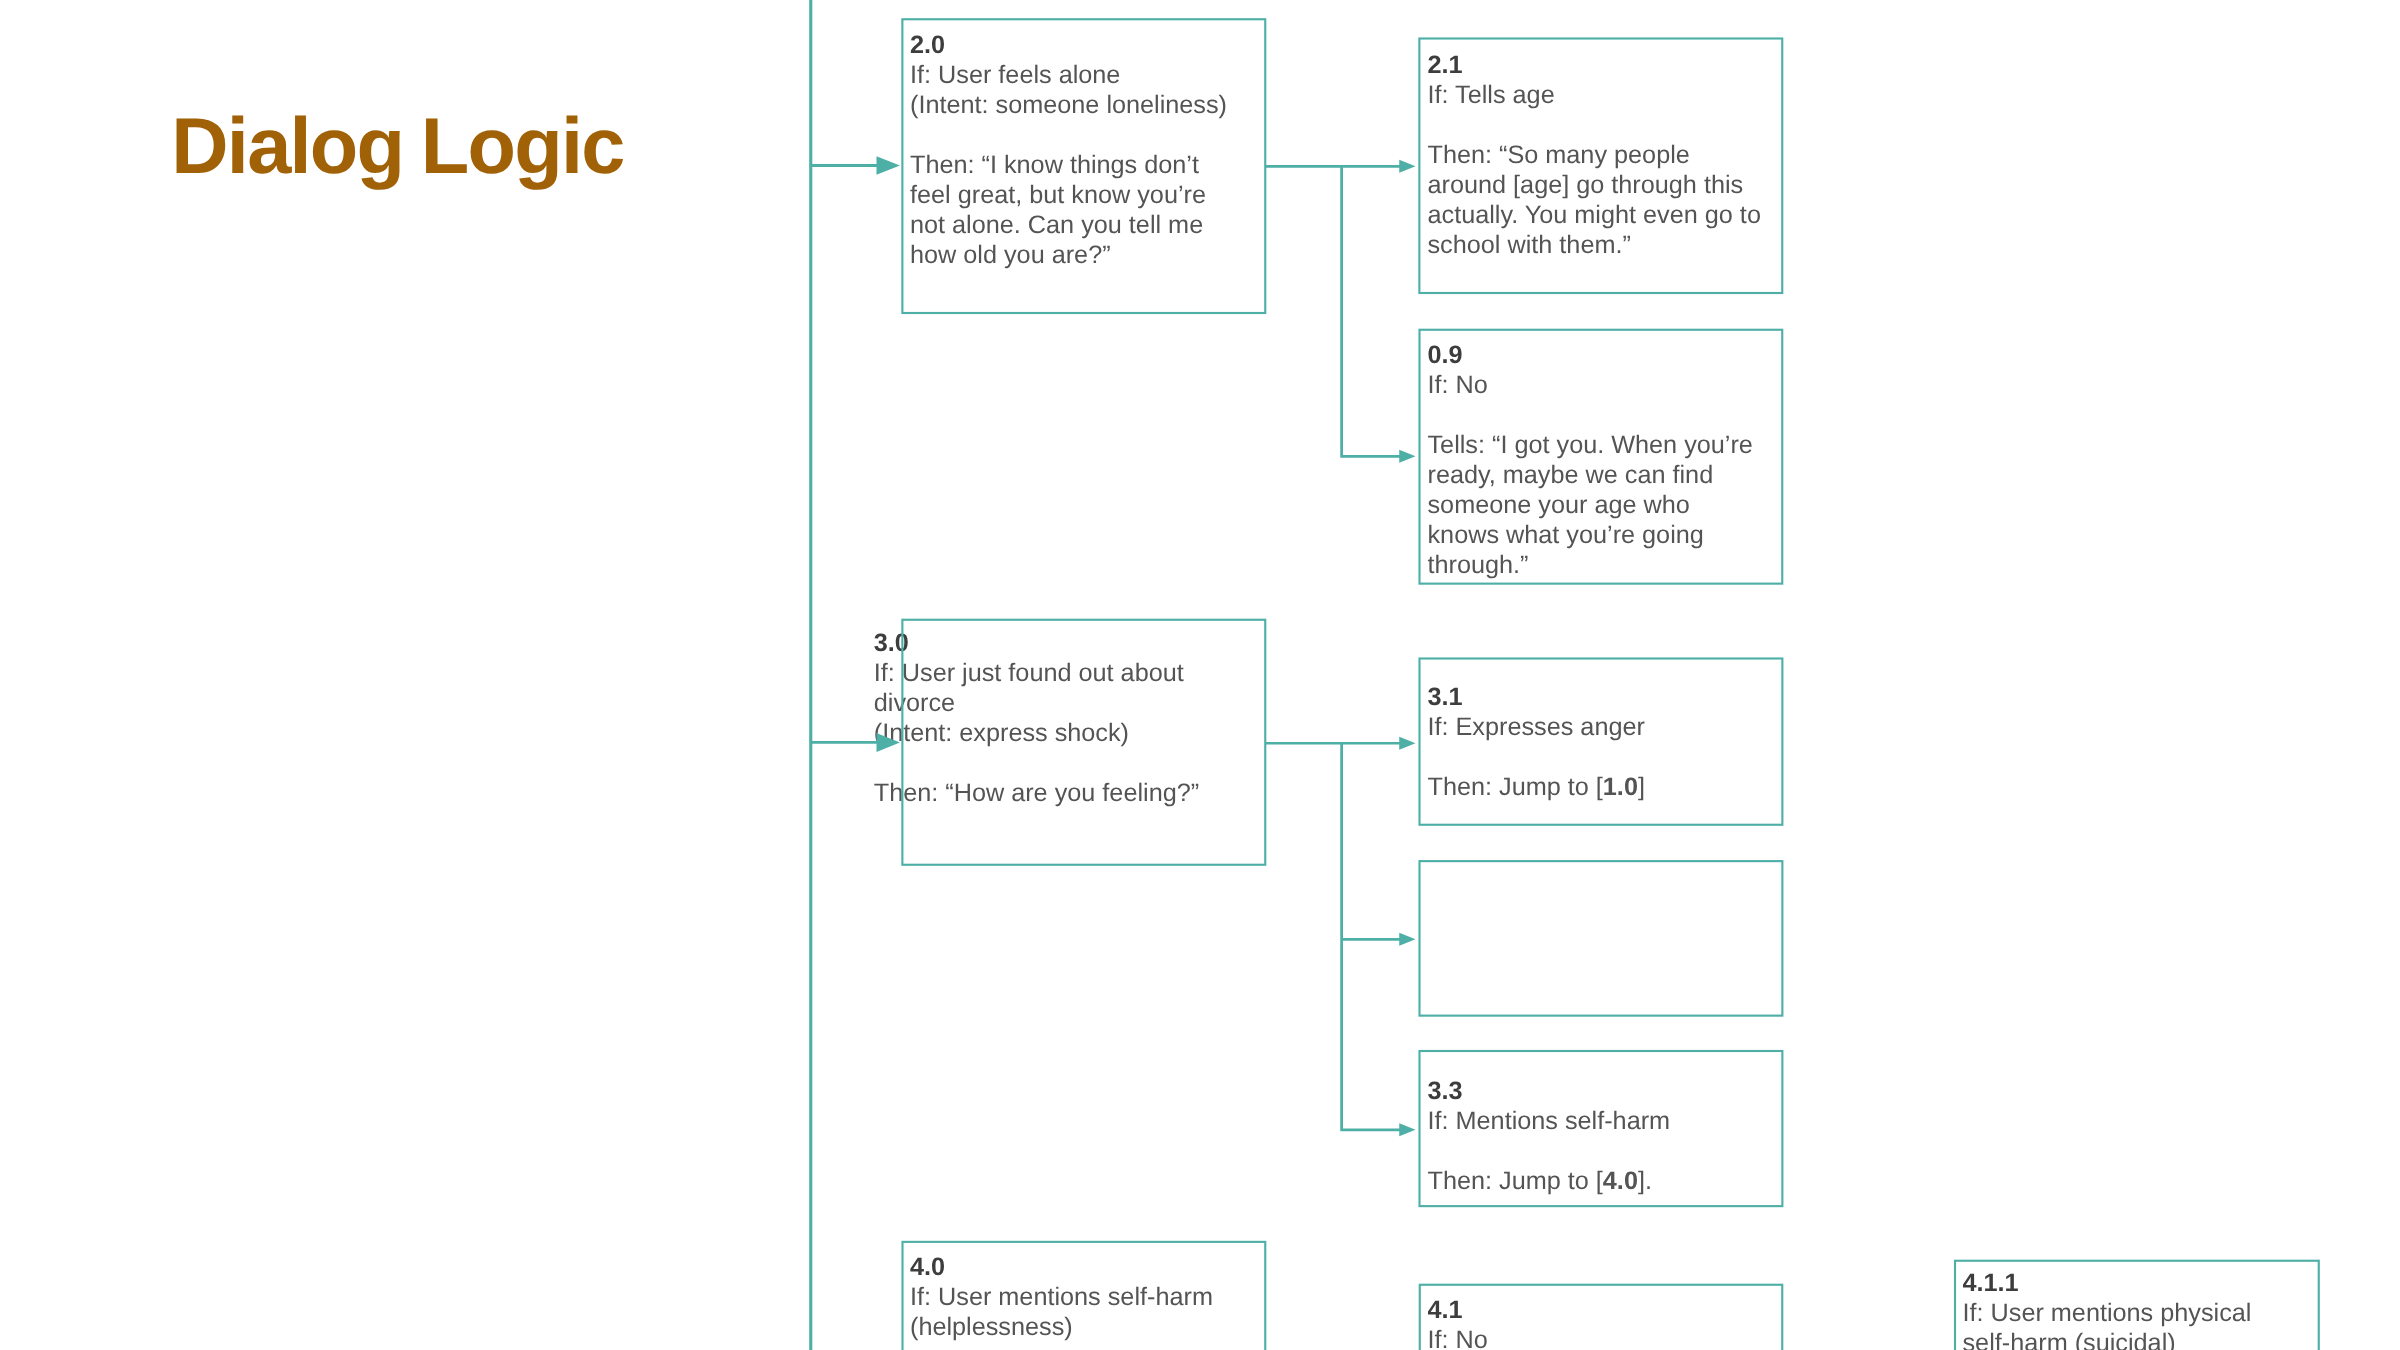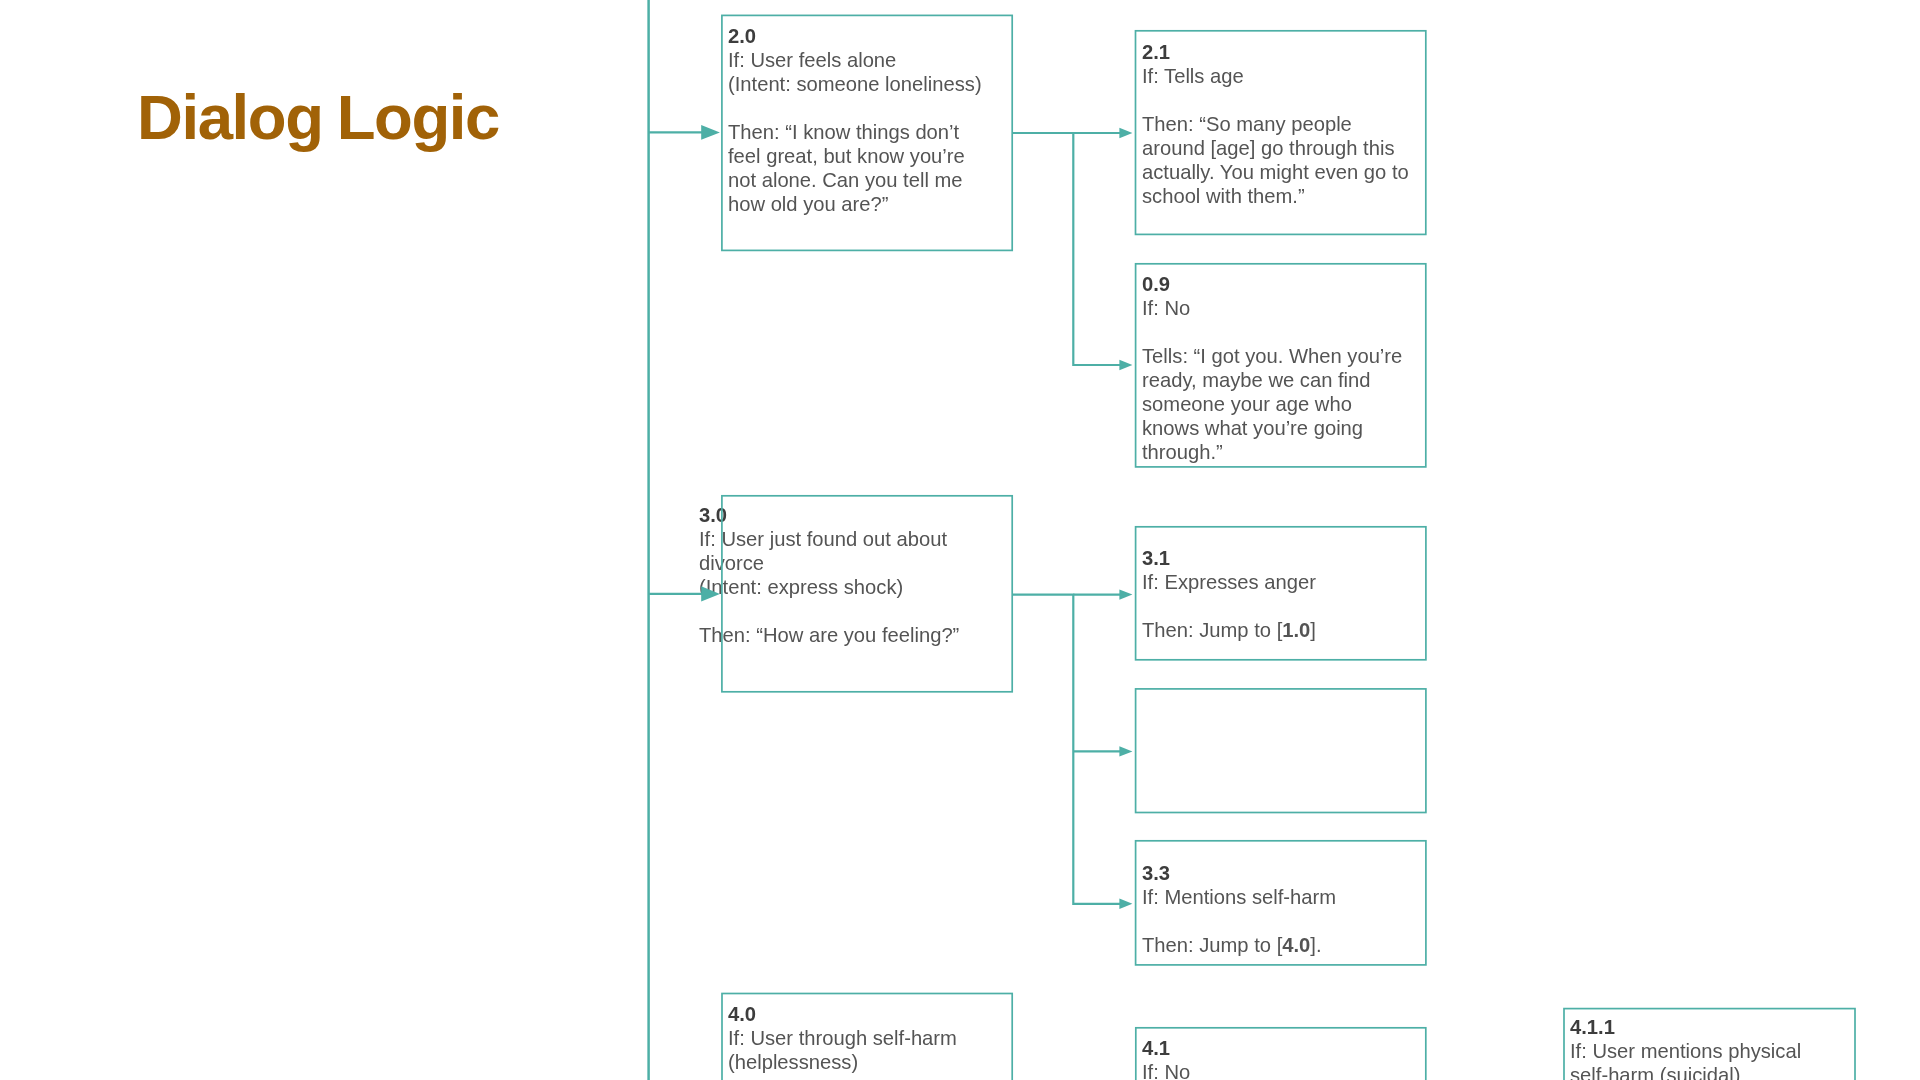--- a/index.html
+++ b/index.html
@@ -103,21 +103,21 @@
 <span><span>Then: Jump to [</span><span class="nb">1.0</span><span>]</span></span></div>
     </div>
     <div class="node" style="left: 1135.6px; top: 840.8px; width: 290.3px; height: 124.1px; margin-top: 12px;">
       <div class="body" style="top: 9.6px;"><span class="nid">3.3</span>
 <span><span>If: Mentions self-harm</span></span>
 <span></span>
 <span><span>Then: Jump to [</span><span class="nb">4.0</span><span>].</span></span></div>
     </div>
     <div class="node" style="left: 722px; top: 993.5px; width: 290.2px; height: 192.5px;">
       <div class="body" style="top: 9.8px;"><span class="nid">4.0</span>
-<span><span>If: User through self-harm</span></span>
+<span><span>If: User mentions self-harm</span></span>
 <span><span>(helplessness)</span></span></div>
     </div>
     <div class="node" style="left: 1135.8px; top: 1027.8px; width: 290px; height: 192.2px;">
       <div class="body" style="top: 8.9px;"><span class="nid">4.1</span>
 <span><span>If: No</span></span></div>
     </div>
     <div class="node" style="left: 1564px; top: 1008.6px; width: 291px; height: 191.4px;">
       <div class="body" style="top: 7.8px;"><span class="nid">4.1.1</span>
 <span><span>If: User mentions physical</span></span>
 <span><span>self-harm (suicidal)</span></span></div>

